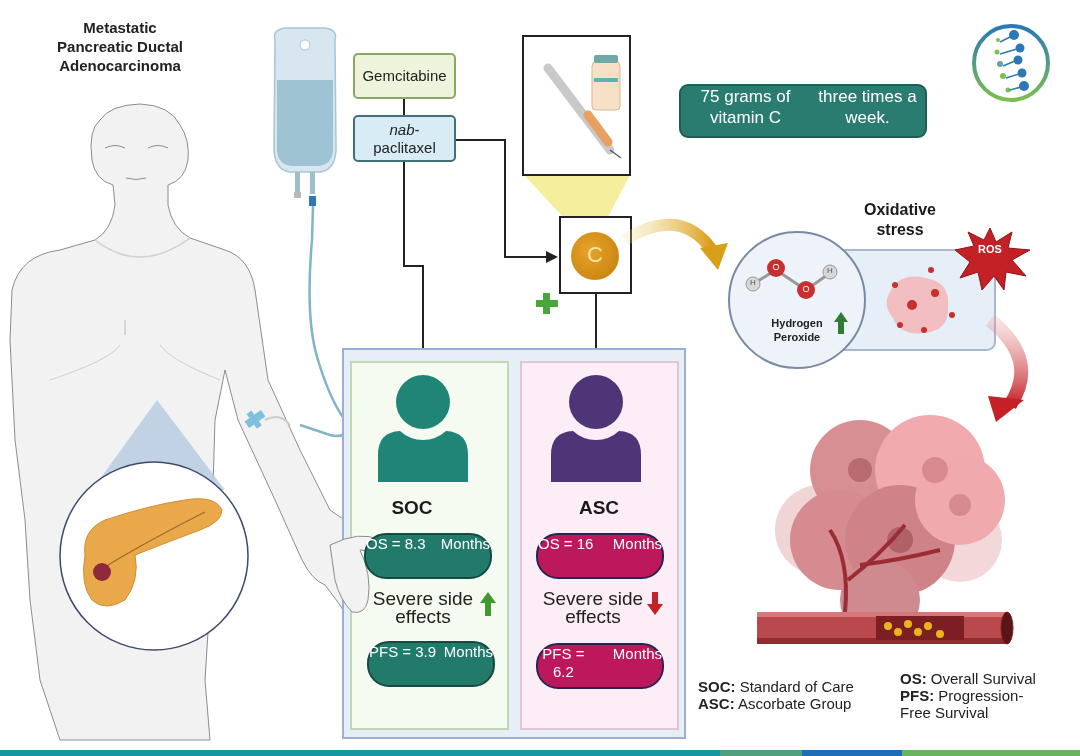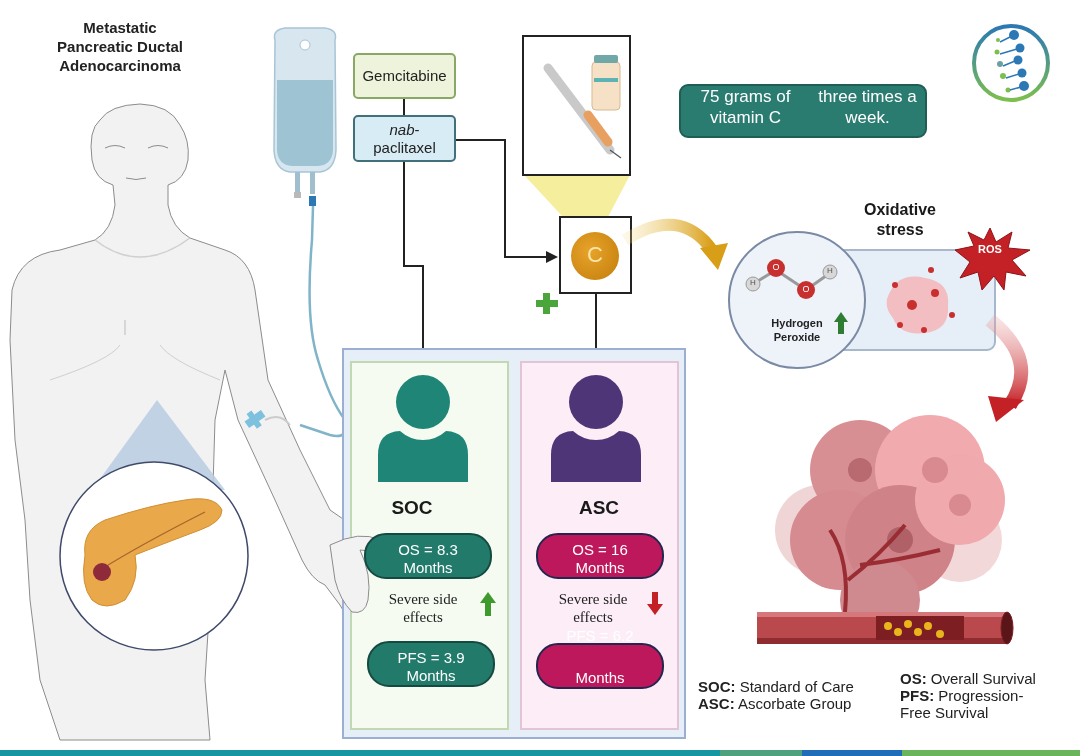--- a/index.html
+++ b/index.html
@@ -33,25 +33,25 @@
   }
   .ox-title { left: 845px; top: 200px; width: 110px; text-align: center; font-weight: bold; font-size: 16px; line-height: 20px; }
   .h2o2-label { left: 762px; top: 316px; width: 70px; text-align: center; font-weight: bold; font-size: 11px; line-height: 14px; color: #222; }
   .ros-label { left: 968px; top: 243px; width: 44px; text-align: center; font-weight: bold; font-size: 11px; color: #fff; }
   .grp-label { font-weight: bold; font-size: 19px; text-align: center; width: 120px; }
   .soc-label { left: 352px; top: 497px; }
   .asc-label { left: 539px; top: 497px; }
   .pill {
     border: 2px solid; border-radius: 22px; color: #fff; text-align: center;
     font-size: 15px; line-height: 18px; box-sizing: border-box;
-    display: flex; flex-direction: column; justify-content: flex-end; width: 128px; height: 46px;
+    display: flex; flex-direction: row; justify-content: space-between; width: 128px; height: 46px;
   }
   .pill.soc { background: #227a6b; border-color: #144a42; }
   .pill.asc { background: #be185d; border-color: #26254f; }
-  .side { font-size: 15px; line-height: 18px; text-align: center; width: 110px; color: #222; font-family: Liberation Serif, serif; }
+  .side { font-size: 19px; line-height: 18px; text-align: center; width: 110px; color: #222; }
   .legend { font-size: 15px; line-height: 17px; color: #222; }
   .legend b { font-weight: bold; }
 </style>
 </head>
 <body>
 
 <div class="abs title">
   <div>Metastatic</div>
   <div>Pancreatic Ductal</div>
   <div>Adenocarcinoma</div>

